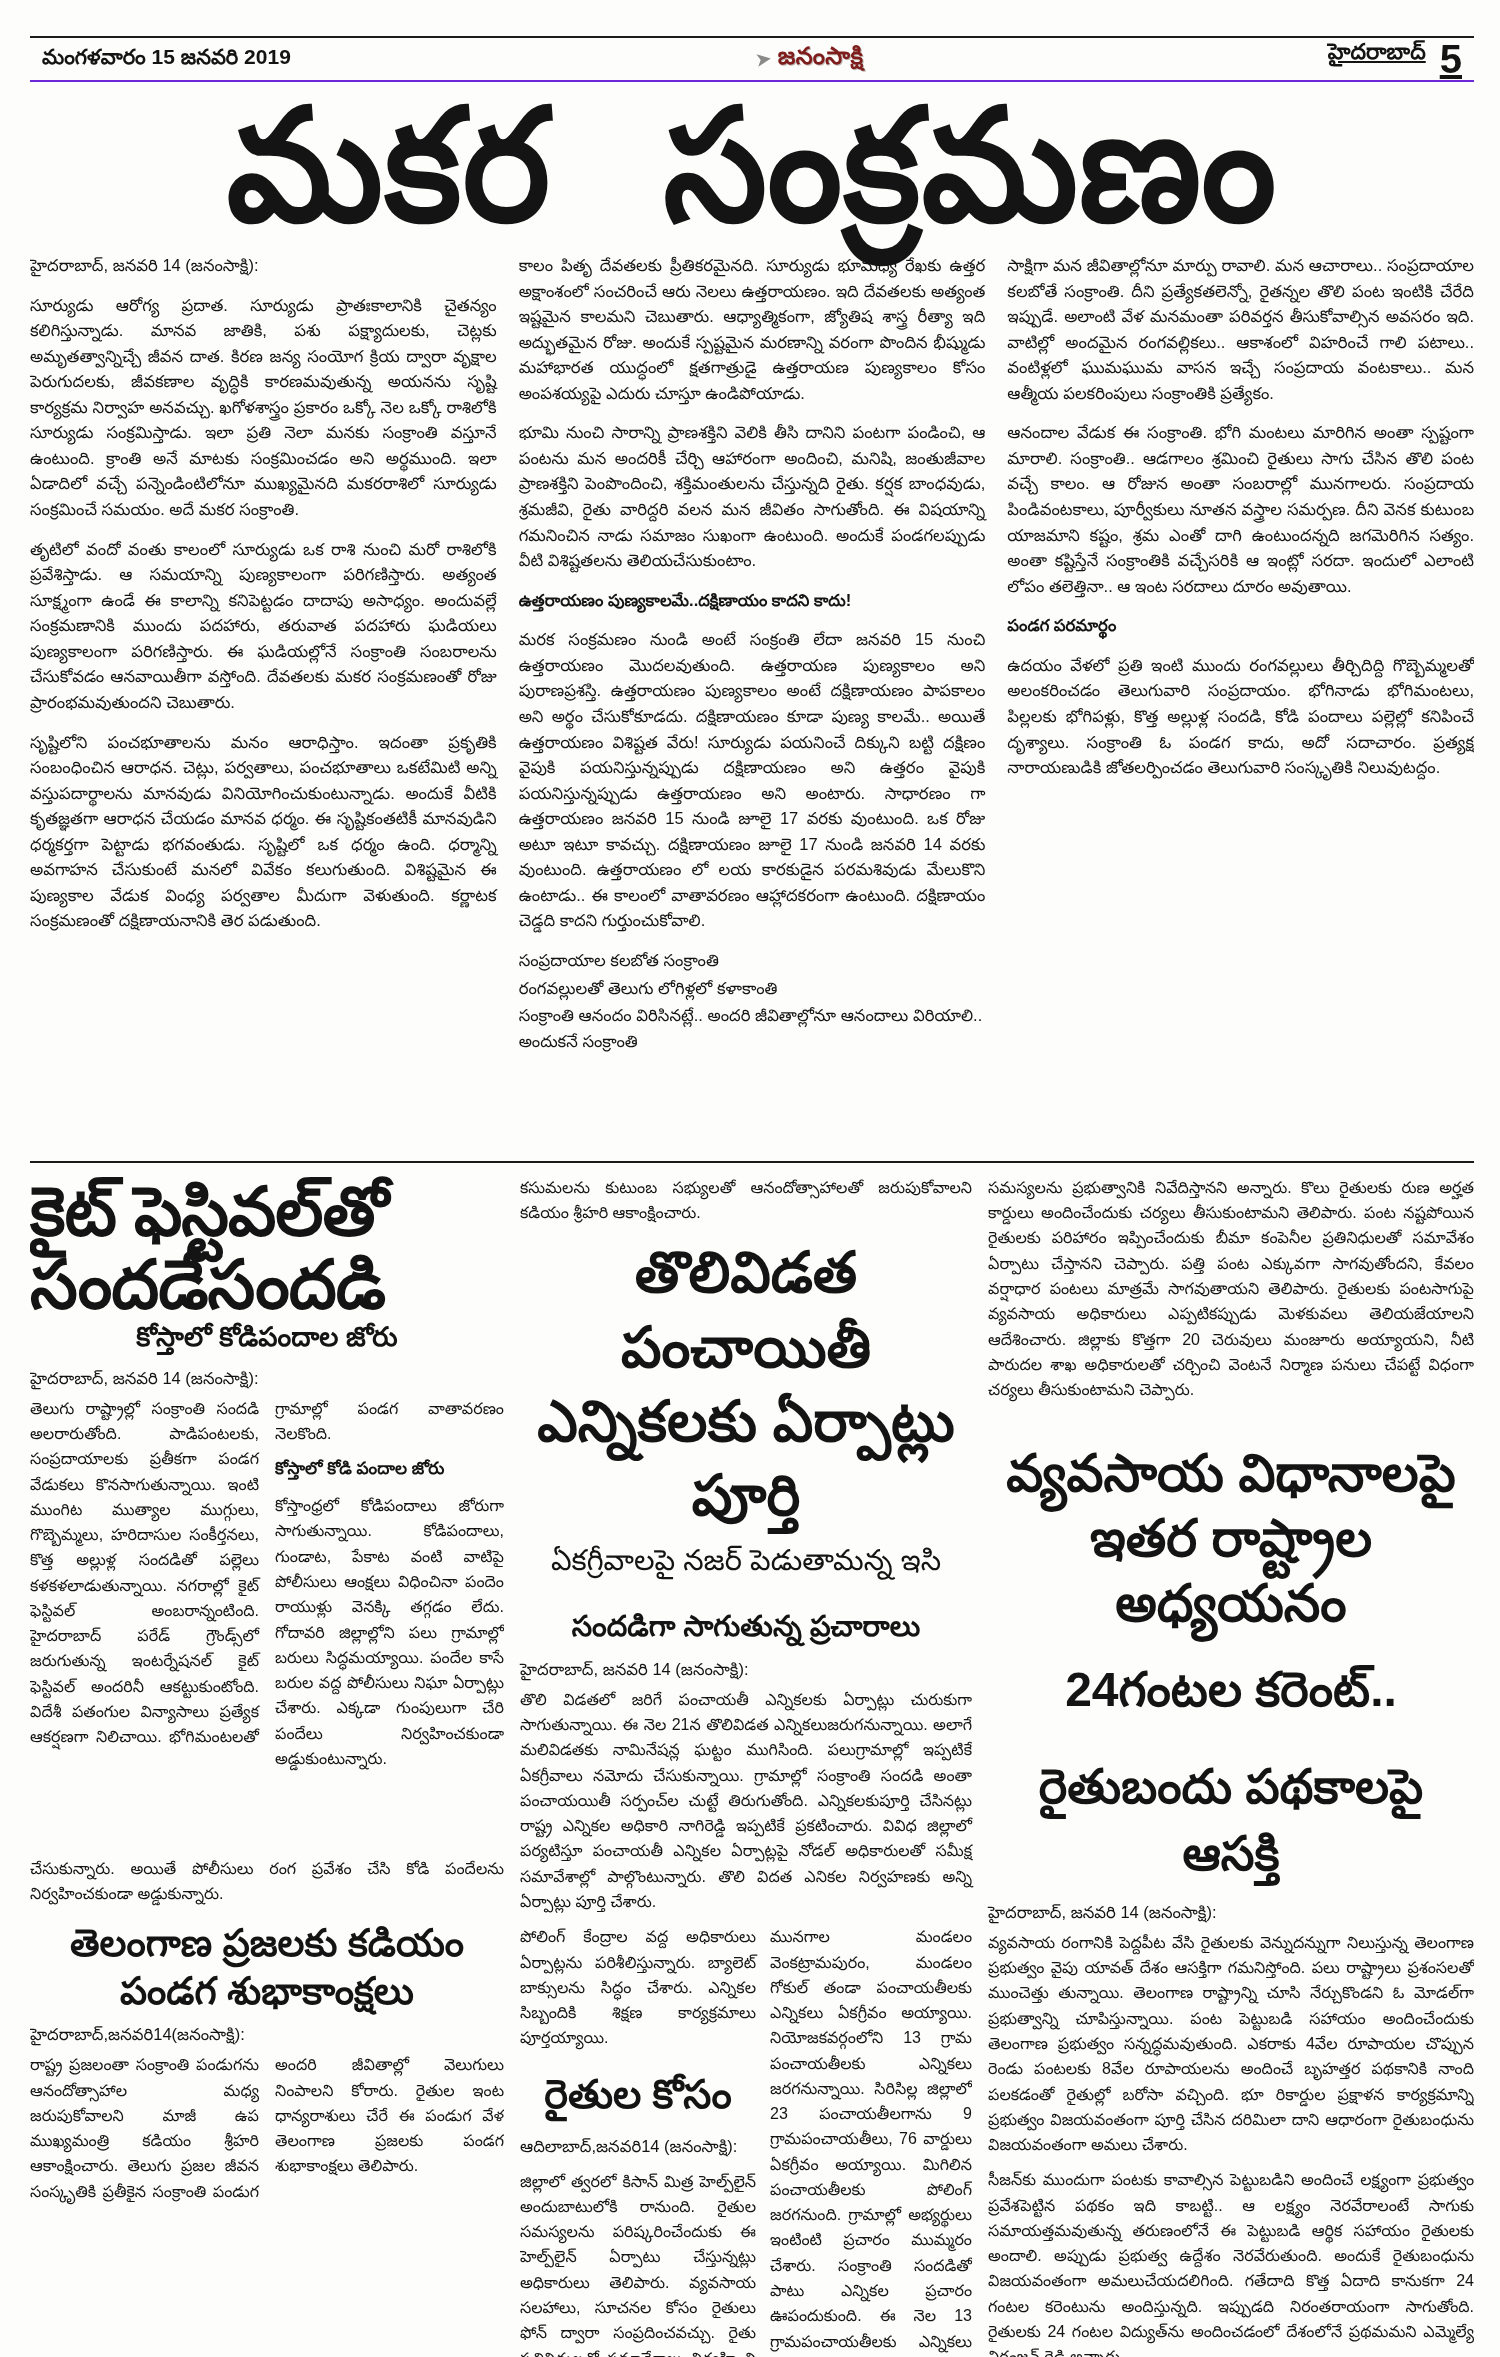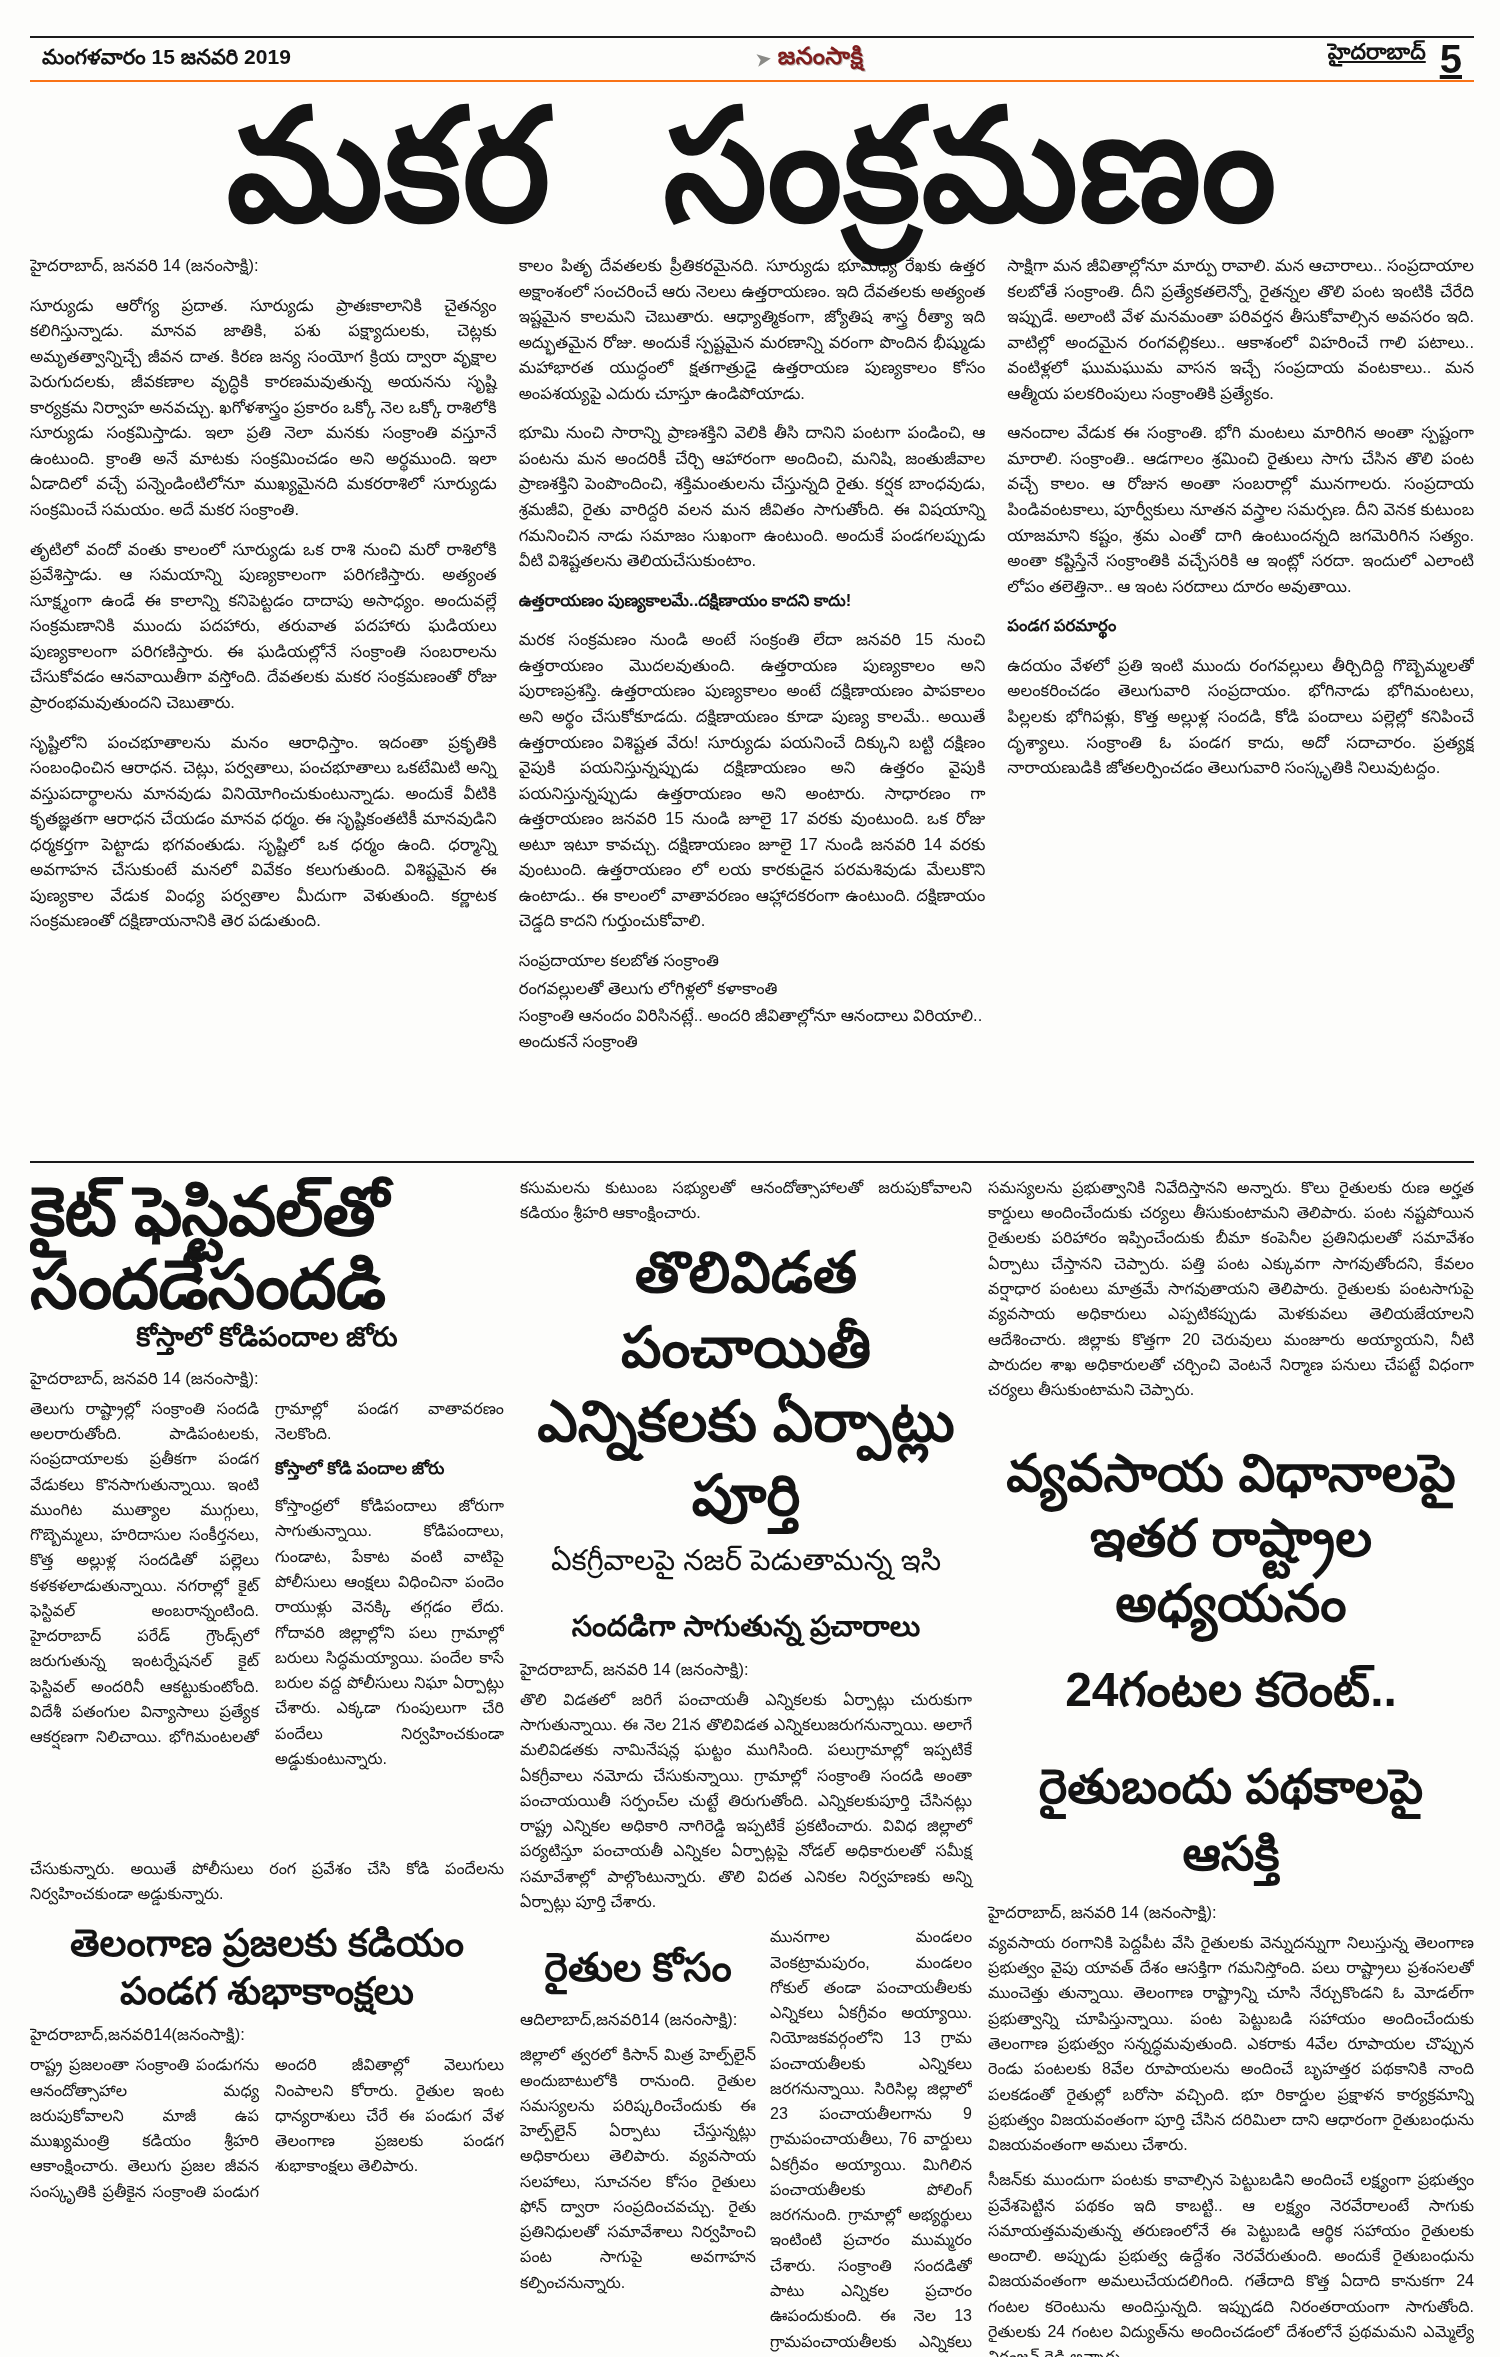--- a/index.html
+++ b/index.html
@@ -6,21 +6,21 @@
   html,body { background:#f5f5f2; }
   body {
     width:1500px; height:2357px; overflow:hidden;
     font-family:"Liberation Sans", sans-serif;
     color:#141414; background:#fdfdfb;
   }
   .page { padding:30px 26px 0 30px; }
 
   
   .masthead {
-    border-top:2px solid #1c1c1c; border-bottom:2px solid #f97316;
+    border-top:2px solid #1c1c1c; border-bottom:2px solid #6d28d9;
     height:46px; display:flex; align-items:center; justify-content:space-between;
     padding:0 12px; margin-top:6px;
   }
   .mast-date { font-size:21px; font-weight:bold; }
   .mast-logo { display:flex; align-items:center; gap:6px; }
   .logo-glyph { color:#8a8a86; font-size:20px; transform:rotate(-8deg); }
   .logo-text { font-size:24px; font-weight:900; color:#7f1d1d; letter-spacing:.5px;
                text-shadow:1px 1px 0 #bdbdb8; }
   .mast-right { display:flex; align-items:flex-start; gap:14px;text-decoration:underline; }
   .mast-city { font-size:22px; font-weight:bold; }
@@ -162,20 +162,21 @@
         <div>ఎన్నికలకు ఏర్పాట్లు పూర్తి</div>
       </div>
       <div class="panch-sub1">ఏకగ్రీవాలపై నజర్ పెడుతామన్న ఇసి</div>
       <div class="panch-sub2">సందడిగా సాగుతున్న ప్రచారాలు</div>
       <p class="dateline">హైదరాబాద్, జనవరి 14 (జనంసాక్షి):</p>
       <div class="body-txt">
         <p>తొలి విడతలో జరిగే పంచాయతీ ఎన్నికలకు ఏర్పాట్లు చురుకుగా సాగుతున్నాయి. ఈ నెల 21న తొలివిడత ఎన్నికలుజరుగనున్నాయి. అలాగే మలివిడతకు నామినేషన్ల ఘట్టం ముగిసింది. పలుగ్రామాల్లో ఇప్పటికే ఏకగ్రీవాలు నమోదు చేసుకున్నాయి. గ్రామాల్లో సంక్రాంతి సందడి అంతా పంచాయయితీ సర్పంచ్‌ల చుట్టే తిరుగుతోంది. ఎన్నికలకుపూర్తి చేసినట్లు రాష్ట్ర ఎన్నికల అధికారి నాగిరెడ్డి ఇప్పటికే ప్రకటించారు. వివిధ జిల్లాలో పర్యటిస్తూ పంచాయతీ ఎన్నికల ఏర్పాట్లపై నోడల్ అధికారులతో సమీక్ష సమావేశాల్లో పాల్గొంటున్నారు. తొలి విదత ఎనికల నిర్వహణకు అన్ని ఏర్పాట్లు పూర్తి చేశారు.</p>
       </div>
       <div class="split">
         <div class="split-left body-txt">
+          <p>పోలింగ్ కేంద్రాల వద్ద అధికారులు ఏర్పాట్లను పరిశీలిస్తున్నారు. బ్యాలెట్ బాక్సులను సిద్ధం చేశారు. ఎన్నికల సిబ్బందికి శిక్షణ కార్యక్రమాలు పూర్తయ్యాయి.</p>
           <div>
             <div class="kisan-headline">
               <div>రైతుల కోసం</div>
             </div>
             <p class="dateline">ఆదిలాబాద్,జనవరి14 (జనంసాక్షి):</p>
             <p>జిల్లాలో త్వరలో కిసాన్ మిత్ర హెల్ప్‌లైన్ అందుబాటులోకి రానుంది. రైతుల సమస్యలను పరిష్కరించేందుకు ఈ హెల్ప్‌లైన్ ఏర్పాటు చేస్తున్నట్లు అధికారులు తెలిపారు. వ్యవసాయ సలహాలు, సూచనల కోసం రైతులు ఫోన్ ద్వారా సంప్రదించవచ్చు. రైతు ప్రతినిధులతో సమావేశాలు నిర్వహించి పంట సాగుపై అవగాహన కల్పించనున్నారు.</p>
           </div>
         </div>
         <div class="split-right body-txt">
           <p>మునగాల మండలం వెంకట్రామపురం, మండలం గోకుల్ తండా పంచాయతీలకు ఎన్నికలు ఏకగ్రీవం అయ్యాయి. నియోజకవర్గంలోని 13 గ్రామ పంచాయతీలకు ఎన్నికలు జరగనున్నాయి. సిరిసిల్ల జిల్లాలో 23 పంచాయతీలగాను 9 గ్రామపంచాయతీలు, 76 వార్డులు ఏకగ్రీవం అయ్యాయి. మిగిలిన పంచాయతీలకు పోలింగ్ జరగనుంది. గ్రామాల్లో అభ్యర్థులు ఇంటింటి ప్రచారం ముమ్మరం చేశారు. సంక్రాంతి సందడితో పాటు ఎన్నికల ప్రచారం ఊపందుకుంది. ఈ నెల 13 గ్రామపంచాయతీలకు ఎన్నికలు జరుగనున్నాయి. అధికారులు బందోబస్తు ఏర్పాట్లు పూర్తి చేశారు.</p>

